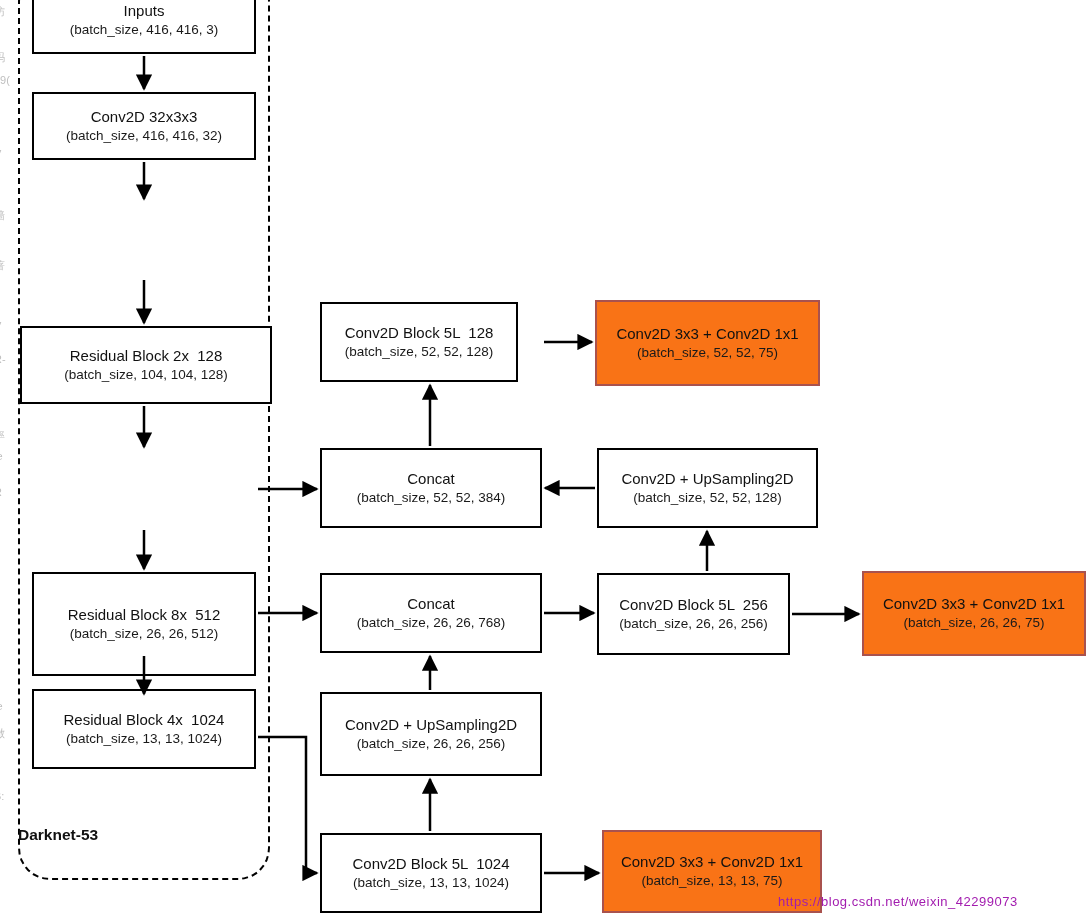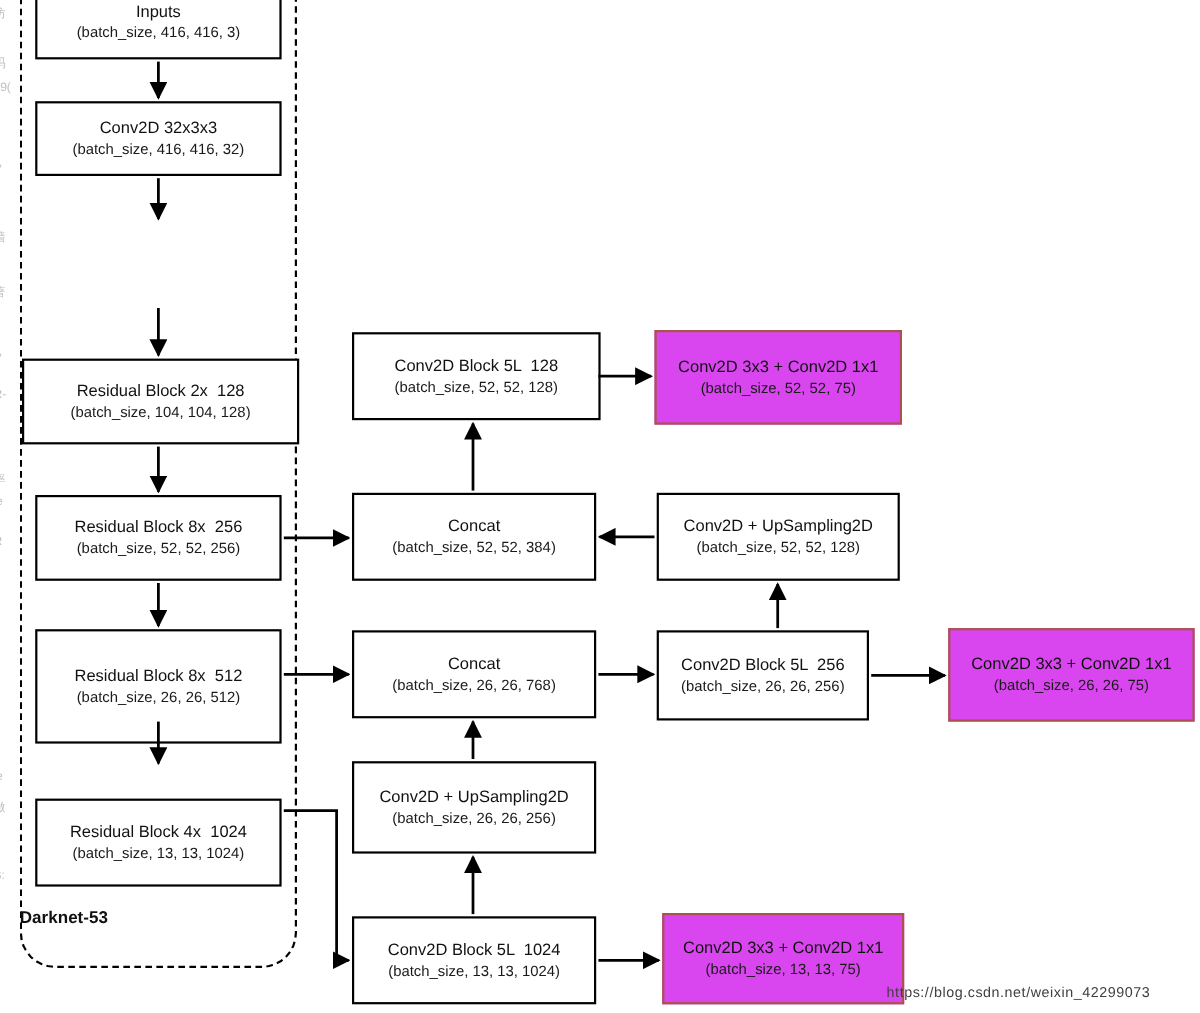--- a/index.html
+++ b/index.html
@@ -23,21 +23,21 @@
     padding:2px 4px;
   }
   .node .node-title{
     font-weight:normal;font-size:15px;line-height:1.25;
     white-space:pre-wrap;color:#111;
   }
   .node .node-sub{
     font-size:13.5px;line-height:1.3;color:#1a1a1a;
   }
   .node.head{
-    background:#d946ef;
+    background:#f97316;
     border:2px solid #a9524e;
   }
   #darknet-group{
     position:absolute;
     left:18px;top:-30px;width:252px;height:910px;
     border:2px dashed #000;
     border-radius:32px;
     box-sizing:border-box;
     z-index:1;
   }
@@ -54,22 +54,22 @@
   }
   #edges line,#edges polyline{
     stroke:#000;stroke-width:2.5;fill:none;
   }
   .edge-frag{
     position:absolute;left:-6px;
     font-size:11px;color:#bfbfbf;z-index:0;
     white-space:nowrap;
   }
   #watermark{
-    position:absolute;left:806px;top:894px;
-    font-size:13px;color:#404040;letter-spacing:.5px;
+    position:absolute;left:778px;top:894px;
+    font-size:13px;color:#a21caf;letter-spacing:.5px;
     z-index:3;
     text-align:right;
   }
 </style>
 </head>
 <body>
 
 <div id="stage">
 
   <span class="edge-frag" style="top:4px">仿</span>
@@ -100,36 +100,32 @@
     <div class="node-title">Conv2D 32x3x3</div>
     <div class="node-sub">(batch_size, 416, 416, 32)</div>
   </div>
 
 
   <div class="node" style="left:20px;top:326px;width:252px;height:78px">
     <div class="node-title">Residual Block 2x  128</div>
     <div class="node-sub">(batch_size, 104, 104, 128)</div>
   </div>
 
-  <div class="node" style="left:32px;top:450px;width:224px;height:78px">
-    <div class="node-title">Residual Block 8x  256</div>
-    <div class="node-sub">(batch_size, 52, 52, 256)</div>
-  </div>
 
   <div class="node" style="left:32px;top:572px;width:224px;height:104px">
     <div class="node-title">Residual Block 8x  512</div>
     <div class="node-sub">(batch_size, 26, 26, 512)</div>
   </div>
 
-  <div class="node" style="left:32px;top:726px;width:224px;height:80px">
+  <div class="node" style="left:32px;top:689px;width:224px;height:80px">
     <div class="node-title">Residual Block 4x  1024</div>
     <div class="node-sub">(batch_size, 13, 13, 1024)</div>
   </div>
 
-  <div class="node" style="left:320px;top:302px;width:226px;height:80px">
+  <div class="node" style="left:320px;top:302px;width:198px;height:80px">
     <div class="node-title">Conv2D Block 5L  128</div>
     <div class="node-sub">(batch_size, 52, 52, 128)</div>
   </div>
 
   <div class="node" style="left:320px;top:448px;width:222px;height:80px">
     <div class="node-title">Concat</div>
     <div class="node-sub">(batch_size, 52, 52, 384)</div>
   </div>
 
   <div class="node" style="left:320px;top:573px;width:222px;height:80px">

